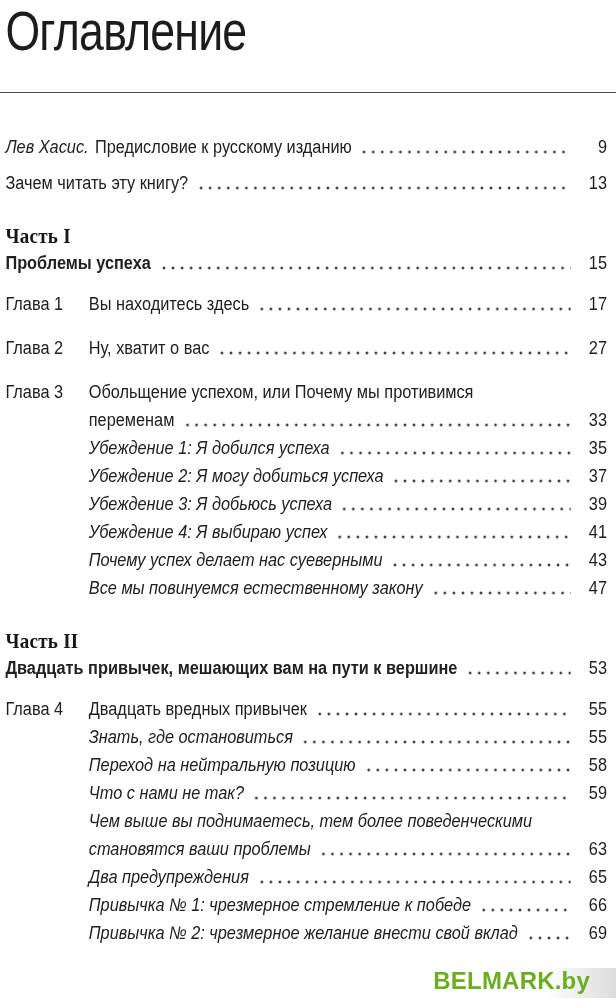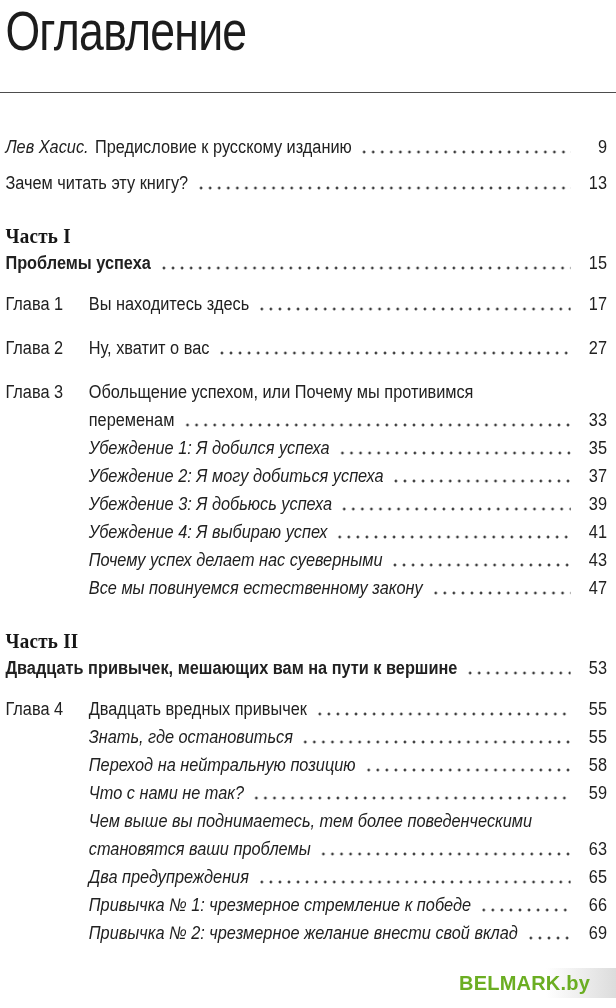--- a/index.html
+++ b/index.html
@@ -89,21 +89,21 @@
   .wm-smudge {
     position: absolute;
     right: 0; bottom: 10px;
     width: 70px; height: 30px;
     background: linear-gradient(to right, rgba(130,130,130,0) 0%, rgba(130,130,130,0.28) 100%);
   }
   .watermark {
     position: absolute;
     right: 26px; bottom: 13px;
     font-weight: 700;
-    font-size: 20px;
+    font-size: 24px;
     letter-spacing: 0.2px;
   }
 </style>
 </head>
 <body>
 
 <div class="sheet">
   <div class="inner">
     <h1 class="page-title">Оглавление</h1>
     <hr class="divider">

